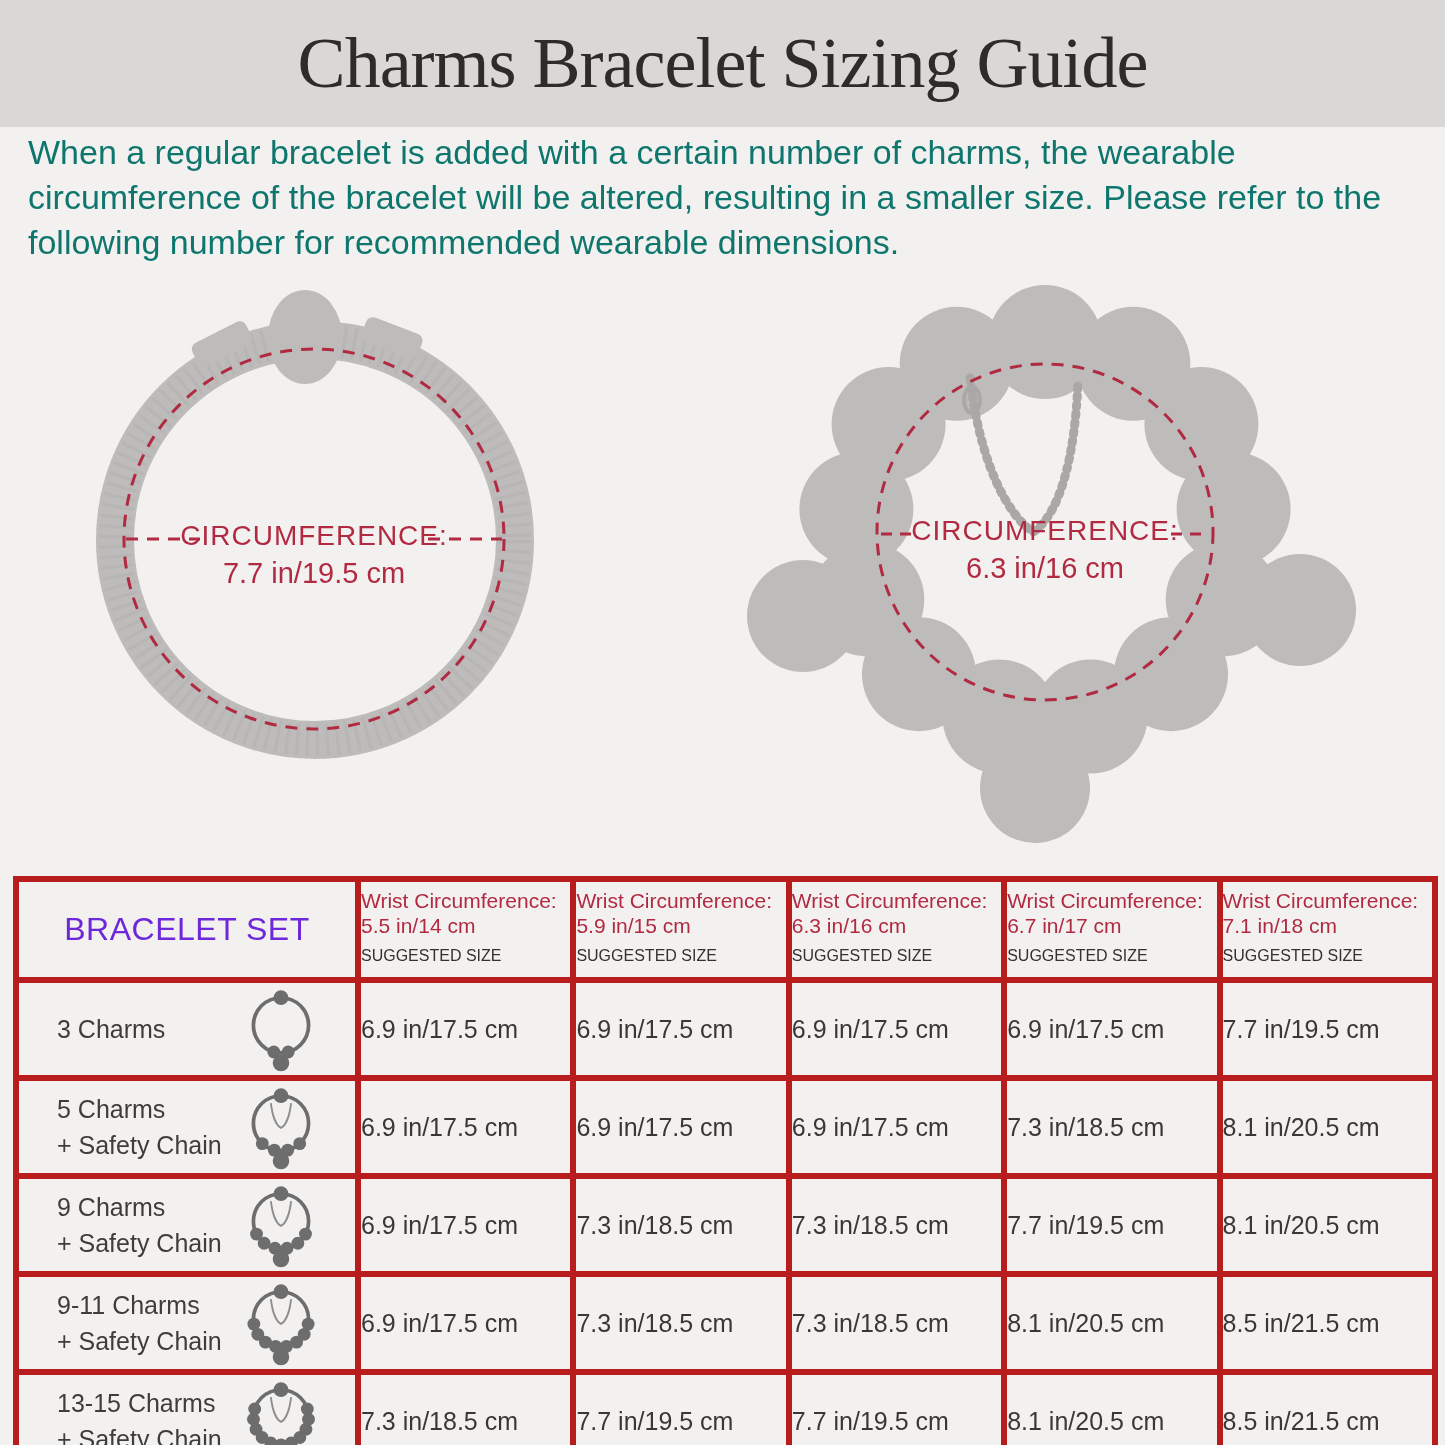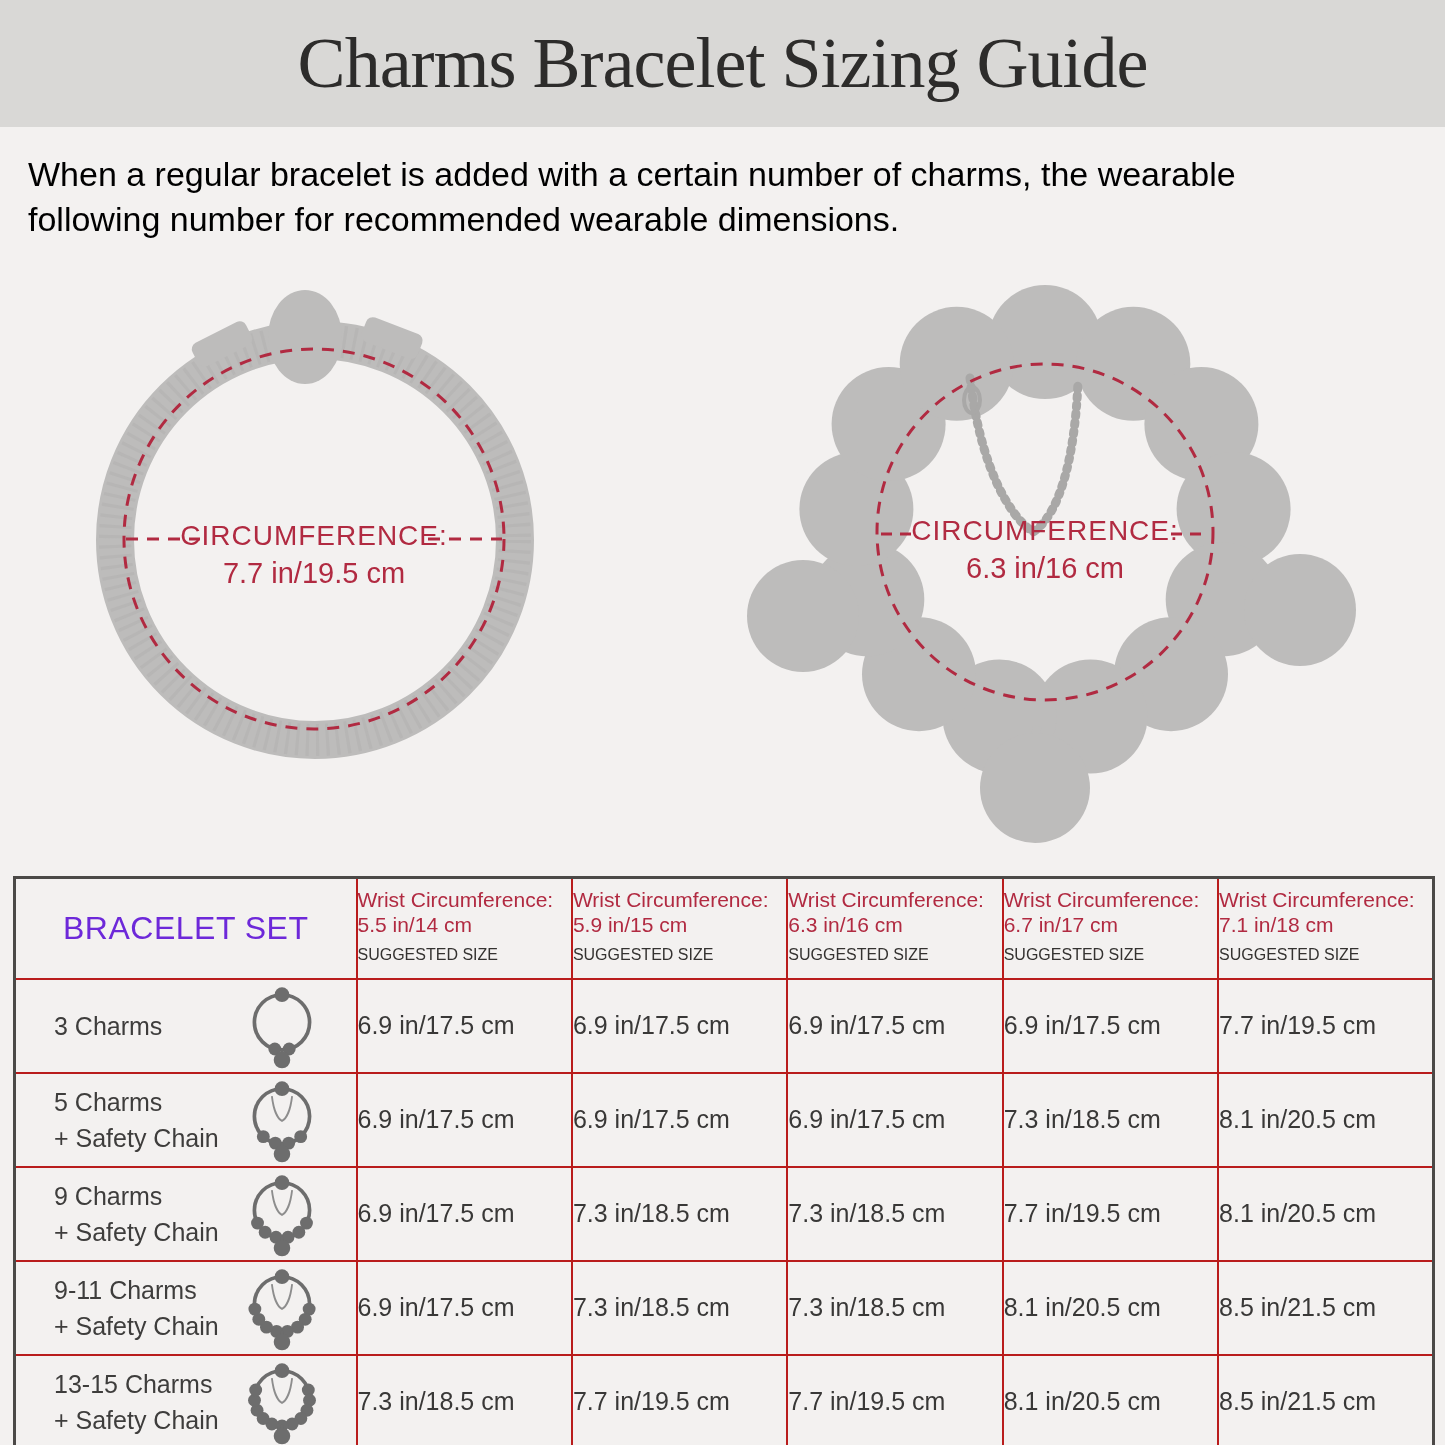--- a/index.html
+++ b/index.html
@@ -4,31 +4,31 @@
 <style>
   html,body{margin:0;padding:0;}
   body{width:1445px;height:1445px;font-family:"Liberation Sans",sans-serif;}
   .page{position:relative;width:1445px;height:1445px;background:#f3f1f0;overflow:hidden;}
 
   .banner{position:absolute;left:0;top:0;width:1445px;height:127px;background:#d9d8d6;
           display:flex;align-items:center;justify-content:center;}
   .banner h1{margin:0;font-family:"Liberation Serif",serif;font-weight:500;
              font-size:72px;letter-spacing:-1px;color:#2d2c2b;}
 
-  .intro{position:absolute;left:28px;top:152px;width:1400px;color:#000000;
+  .intro{position:absolute;left:28px;top:130px;width:1400px;color:#0f766e;
          font-size:34px;line-height:45px;}
 
   .diagram{position:absolute;}
   #left-diagram{left:80px;top:285px;width:600px;height:500px;}
   #right-diagram{left:745px;top:278px;width:650px;height:580px;}
   .diagram text{font-family:"Liberation Sans",sans-serif;}
 
   table.sizing{position:absolute;left:13px;top:876px;width:1419px;border-collapse:collapse;
                table-layout:fixed;background:#f3f1f0;border:3px solid #4b4947;}
-  table.sizing th,table.sizing td{border:2px solid #b91c1c;padding:0;vertical-align:middle;margin-left:44px;}
+  table.sizing th,table.sizing td{border:6px solid #b91c1c;padding:0;vertical-align:middle;margin-left:44px;}
   tr.head{height:101px;}
   tr.body-row{height:93px;}
   th.first{font-weight:normal;font-size:32px;color:#6d28d9;text-align:center;letter-spacing:.5px;}
   th.colhead{font-weight:normal;text-align:left;padding-left:10px;padding-right:4px;}
   th.colhead .red{color:var(--red,#b12a41);font-size:21px;line-height:25px;}
   th.colhead .sug{color:#343230;font-size:16px;line-height:30px;margin-top:3px;}
   td.first{padding:0;}
   td.first .cellwrap{display:flex;align-items:center;justify-content:space-between;
                      padding-left:38px;padding-right:28px;}
   .rowlabel{color:#3e3d3c;font-size:25px;line-height:36px;text-align:left;}
@@ -39,20 +39,21 @@
 <body>
 
 <div class="page">
 
   <header class="banner">
     <h1>Charms Bracelet Sizing Guide</h1>
   </header>
 
   <div class="intro" id="intro">
       <div>When a regular bracelet is added with a certain number of charms, the wearable</div>
+      <div>circumference of the bracelet will be altered, resulting in a smaller size. Please refer to the</div>
       <div>following number for recommended wearable dimensions.</div>
     </div>
 
   <div class="diagram" id="left-diagram"><svg viewBox="0 0 600 500" width="600" height="500">
         <circle cx="235" cy="255" r="200" fill="none" stroke="#bdbcbb" stroke-width="38"></circle>
         <circle cx="235" cy="255" r="200" fill="none" stroke="#b1b0af" stroke-width="32" stroke-dasharray="3 7" opacity="0.5"></circle>
         <g fill="#bdbcbb">
           <rect x="112" y="46" width="60" height="26" rx="7" transform="rotate(-27 142 59)"></rect>
           <rect x="282" y="40" width="60" height="26" rx="7" transform="rotate(21 312 53)"></rect>
         </g>

